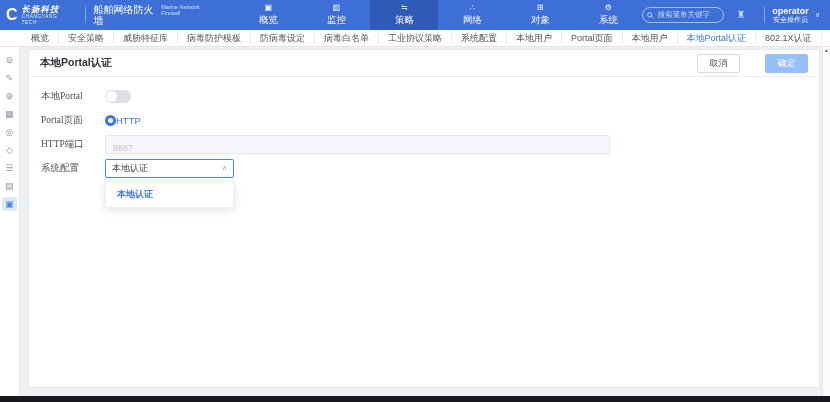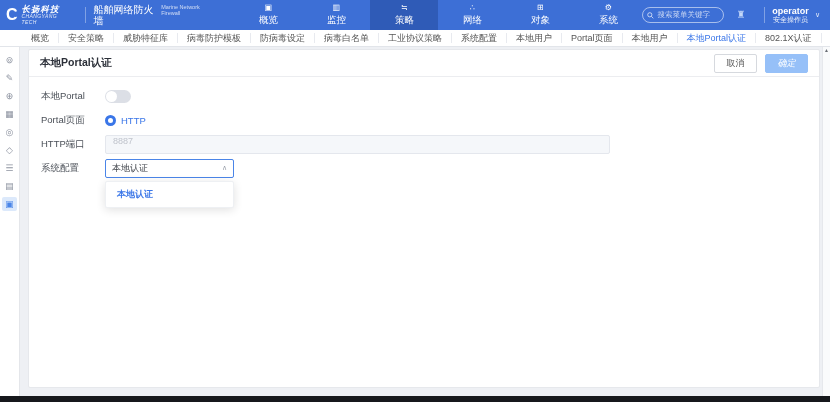--- a/index.html
+++ b/index.html
@@ -57,38 +57,38 @@
     font-size:9px; color:#85b1f2; cursor:pointer; }
 
   
   .main { position:absolute; top:47px; left:20px; right:0; bottom:6px; background:#eef0f4; }
   .panel { position:absolute; left:8px; top:2px; right:10px; bottom:8px; background:#fff;
     border:1px solid #e6e8ec; border-radius:2px; }
   .panel-head { height:26px; display:flex; align-items:center; padding:0 11px; }
   .panel-title { font-weight:bold; font-size:10.5px; color:#2b2f38; }
   .panel-actions { margin-left:auto; display:flex; gap:8px; }
   .btn { height:19px; width:43px; border-radius:2px; font-size:9px; line-height:17px;
-    text-align:center; cursor:pointer; font-family:inherit; }
+    text-align:center; cursor:pointer; font-family:inherit;margin-left:17px; }
   .btn-cancel { background:#fff; border:1px solid #d6d9de; color:#555; }
-  .btn-ok { background:#96c0f8; border:1px solid #96c0f8; color:#fff;font-style:italic; }
+  .btn-ok { background:#96c0f8; border:1px solid #96c0f8; color:#fff; }
   .panel-divider { height:1px; background:#ecedf0; }
 
   .form { padding:7px 12px; position:relative; }
   .frow { display:flex; align-items:center; height:24px; }
-  .flabel { width:64px; flex-shrink:0; font-size:9.5px; color:#4b5058; }
+  .flabel { width:64px; flex-shrink:0; font-size:9.5px; color:#4b5058;font-family:Liberation Serif, serif; }
 
   .toggle { width:26px; height:13px; background:#dcdfe6; border-radius:7px; position:relative; cursor:pointer; }
   .toggle-knob { position:absolute; left:1px; top:1px; width:11px; height:11px; background:#fff; border-radius:50%; }
 
-  .radio-row { display:flex; align-items:center; gap:5px; }
+  .radio-row { display:flex; align-items:center; }
   .radio { width:11px; height:11px; border-radius:50%; border:3.5px solid #3a76e8; background:#fff; }
   .radio-label { font-size:9.5px; color:#3a76e8; }
 
   .input-disabled { width:505px; height:19px; background:#f5f7fa; border:1px solid #e4e7ed;
-    border-radius:2px; display:flex; align-items:flex-start; padding:0 7px; font-size:9px; color:#c0c4cc; }
+    border-radius:2px; display:flex; align-items:flex-end; padding:0 7px; font-size:9px; color:#c0c4cc; }
 
   .select { width:129px; height:19px; border:1px solid #4a85e8; border-radius:2px; background:#fff;
     display:flex; align-items:center; justify-content:space-between; padding:0 6px;
     font-size:9px; color:#3b3f46; cursor:pointer; }
   .select-chev { font-size:7px; color:#9aa0ab; }
 
   .dropdown { position:absolute; left:76px; top:104px; width:129px; background:#fff;
     border:1px solid #eef0f3; border-radius:2px; box-shadow:0 2px 10px rgba(0,0,0,.12);
     padding:4px 0; z-index:5; list-style:none; }
   .dd-item { height:17px; line-height:17px; padding:0 11px; font-size:9px; color:#3b3f46; cursor:pointer; }

